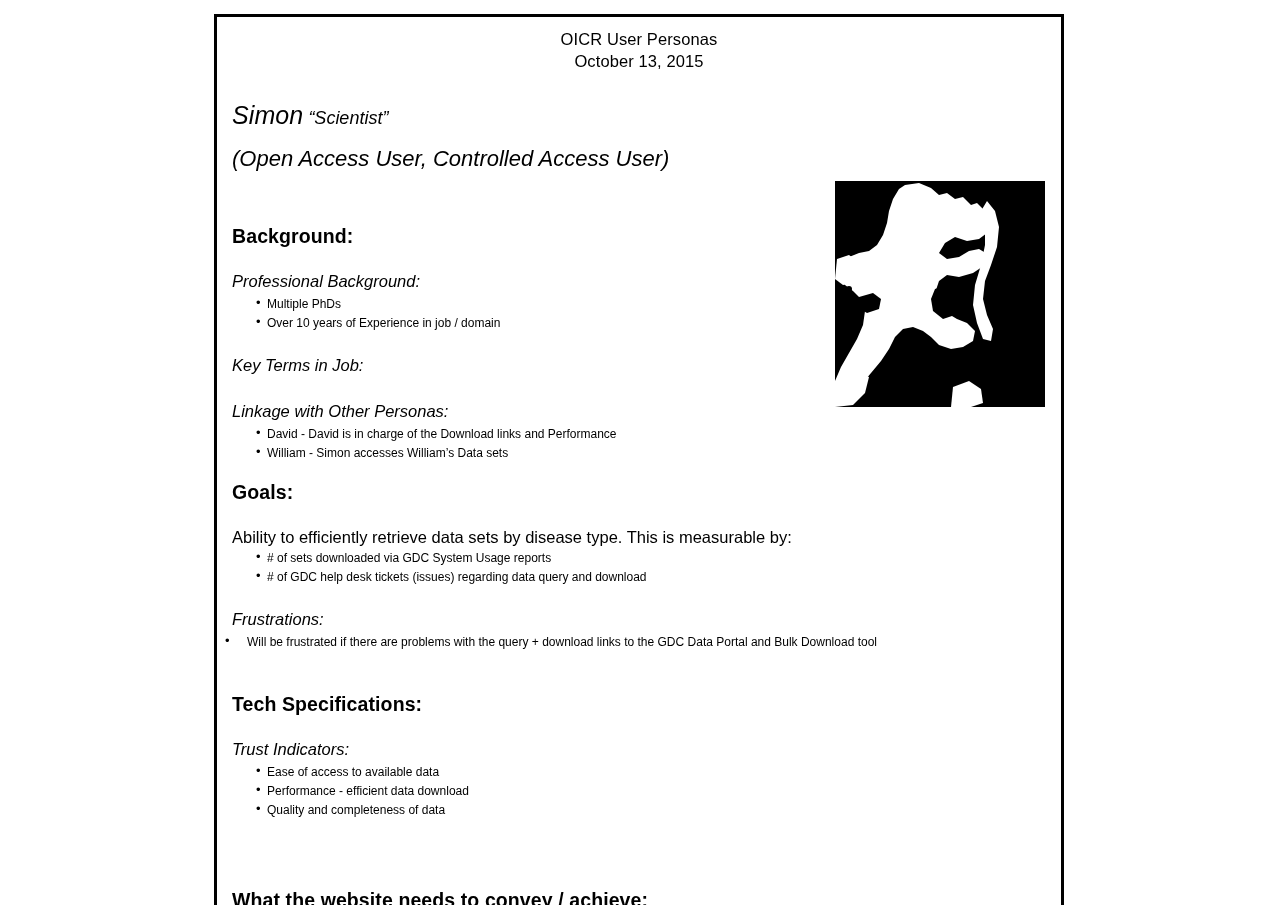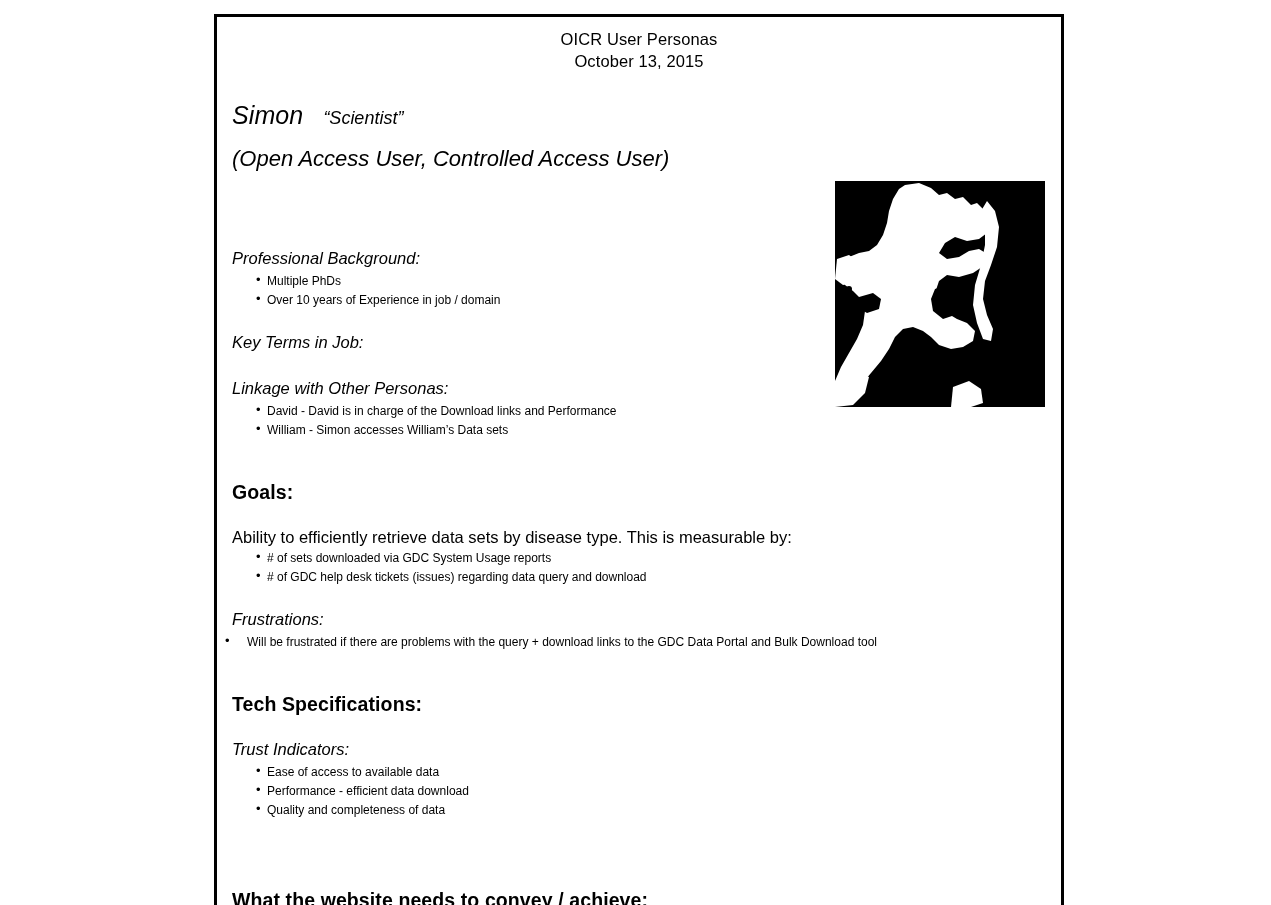--- a/index.html
+++ b/index.html
@@ -60,21 +60,21 @@
   .persona-name {
     font-size: 25px;
     font-weight: 400;
     letter-spacing: 0.1px;
     font-style: italic;
   }
   .persona-role {
     font-size: 18px;
     font-style: italic;
     font-weight: 400;
-    margin-left: 20px;
+    margin-left: 5px;
   }
 
   .persona-access {
     position: absolute;
     left: 15px;
     top: 129px;
     font-size: 22px;
     font-style: italic;
     white-space: nowrap;
   }
@@ -190,20 +190,21 @@
 
         <path fill="#ffffff" d="M152,20 L160,30 L164,46 L162,66 L156,84 L150,100
           L148,118 L152,134 L158,148 L156,160 L148,158 L142,142 L138,124
           L140,104 L146,84 L150,64 L150,44 L146,30 Z"></path>
 
         <path fill="#ffffff" d="M118,206 L134,200 L146,208 L148,222 L136,226 L116,226 Z"></path>
       </svg>
     </div>
 
     <div class="section" style="top:208px;">
+      <div class="section-heading">Background:</div>
 
       <div class="gap-m"></div>
 
       <div class="sub-label">Professional Background:</div>
       <ul class="bullets">
         <li>Multiple PhDs</li>
         <li>Over 10 years of Experience in job / domain</li>
       </ul>
 
       <div class="gap-m"></div>

